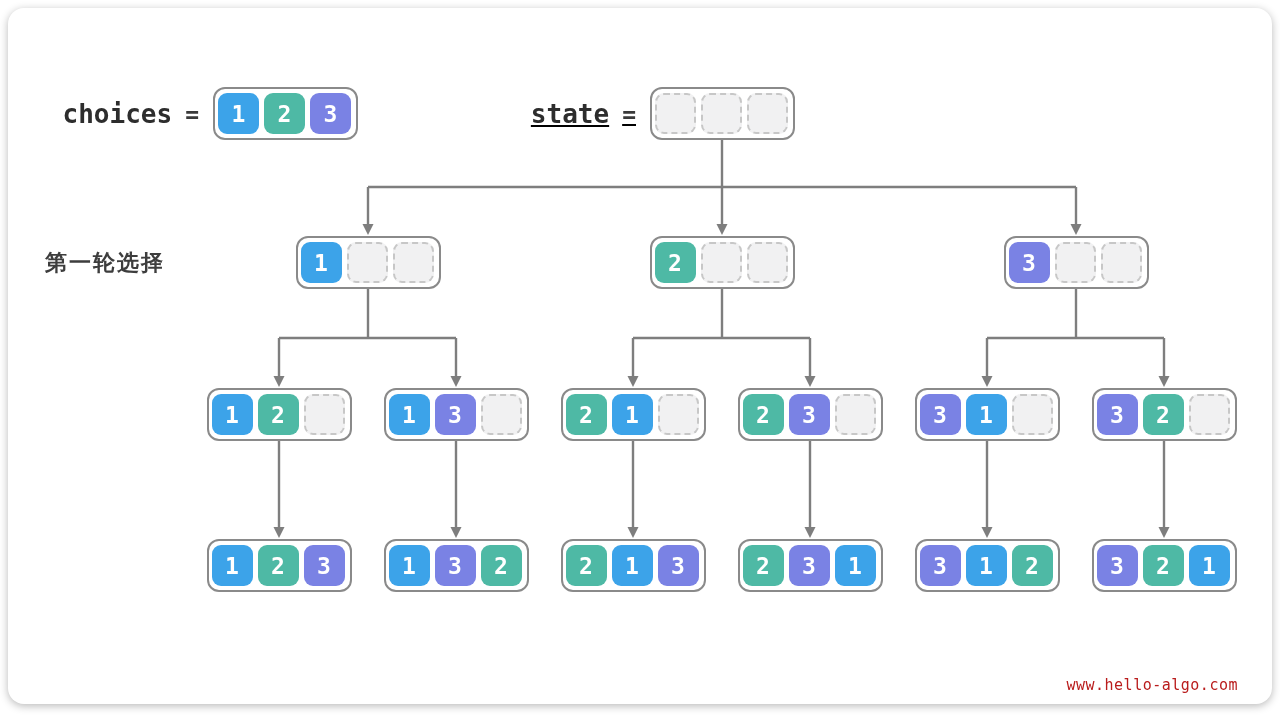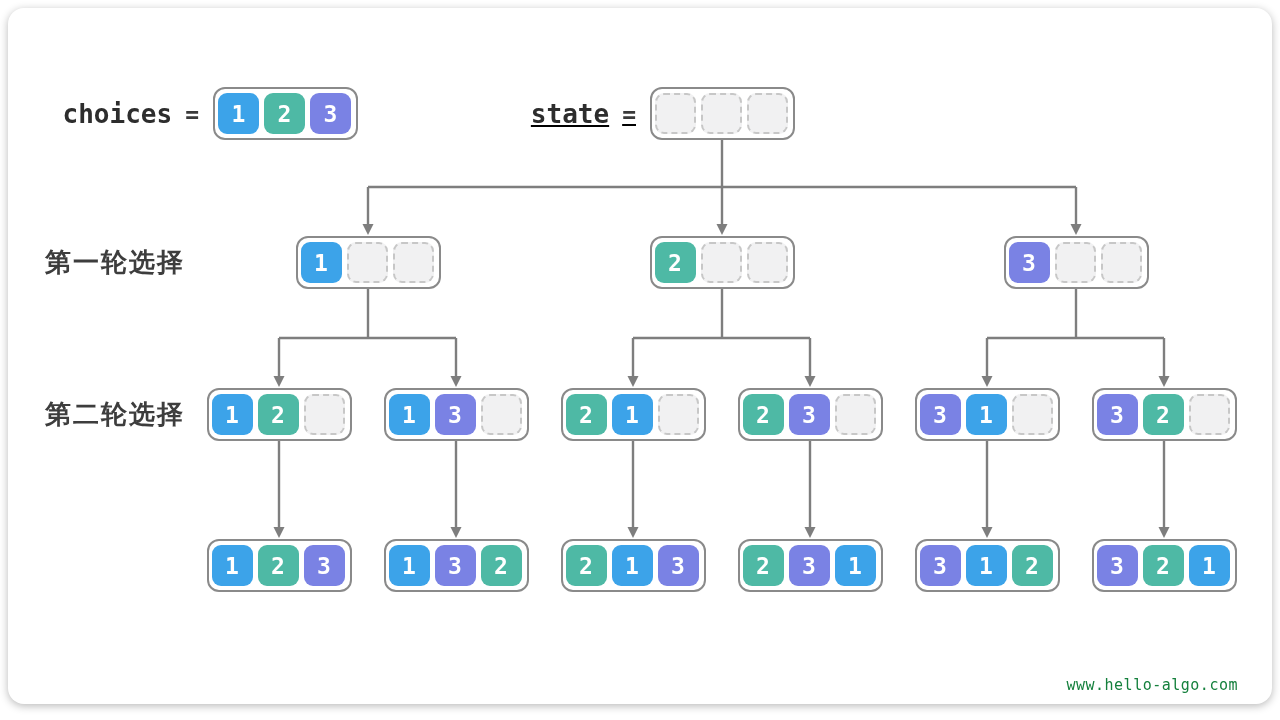--- a/index.html
+++ b/index.html
@@ -39,28 +39,28 @@
     font:bold 26px "DejaVu Sans Mono", "Liberation Mono", monospace;
     color:#2d2d2d;
   }
   .mono-eq{
     font:600 23px "DejaVu Sans Mono", "Liberation Mono", monospace;
     color:#3a3a3a; margin-left:13px;
   }
 
   .round-label{
     position:absolute; left:45px; height:53px; display:flex; align-items:center;
-    font-size:26px; font-weight:600; letter-spacing:2px; color:#3d3d3d;
+    font-size:22px; font-weight:600; letter-spacing:2px; color:#3d3d3d;
     font-family:"Liberation Sans", sans-serif;
   }
 
   .watermark{
     position:absolute; right:42px; bottom:26px;
     font:15px "DejaVu Sans Mono", "Liberation Mono", monospace;
-    color:#15803d; letter-spacing:0.5px;
+    color:#b91c1c; letter-spacing:0.5px;
   }
 </style>
 </head>
 <body>
 
 <div class="canvas">
   <div class="card"></div>
 
   <svg id="connectors" viewBox="0 0 1280 720" xmlns="http://www.w3.org/2000/svg">
       <line x1="722" y1="140" x2="722" y2="187" stroke="#7e7e7e" stroke-width="2.4"></line>
@@ -109,21 +109,20 @@
   </div>
   <div id="choices-box-slot"></div>
 
   <div class="hgroup" style="left:0; width:636px;text-decoration:underline;">
     <span class="mono-label">state</span>
     <span class="mono-eq">=</span>
   </div>
   <div id="state-box-slot"></div>
 
   <div class="round-label" style="top:236px;">第一轮选择</div>
-  <div class="round-label" style="top:388px;">第二轮选择</div>
 
   <div id="nodes-layer">
       <div class="array-box" style="left: 295.5px; top: 236px;">
         <div class="cell" style="background: rgb(60, 163, 233);">1</div>
         <div class="cell empty"></div>
         <div class="cell empty"></div>
       </div>
       <div class="array-box" style="left: 649.5px; top: 236px;">
         <div class="cell" style="background: rgb(78, 185, 165);">2</div>
         <div class="cell empty"></div>

